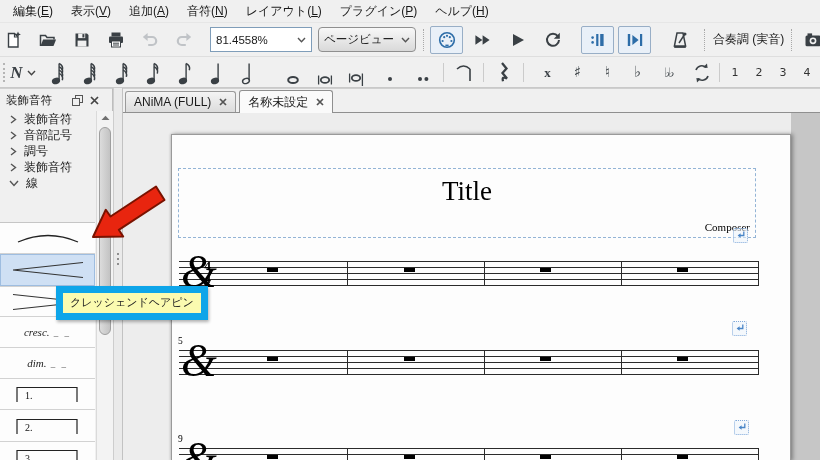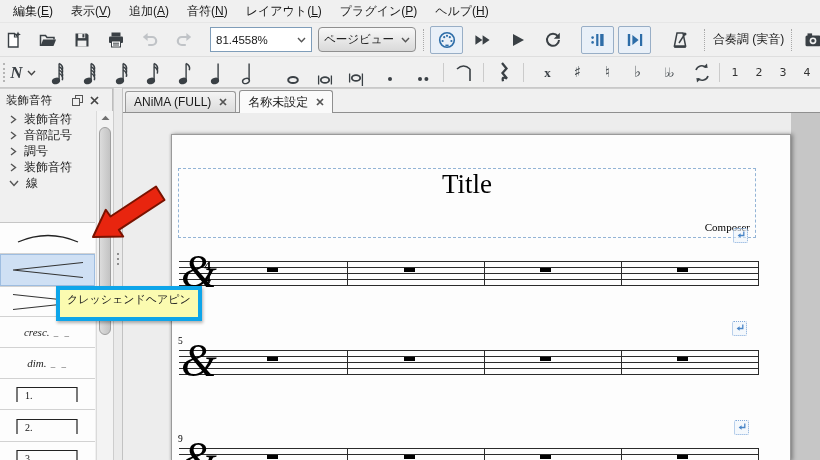--- a/index.html
+++ b/index.html
@@ -57,32 +57,32 @@
 
   
   .score-area{position:absolute;left:123px;top:88px;right:0;bottom:0;border-top:1px solid #cfcfcf;box-sizing:border-box}
   .tabbar{position:absolute;left:0;top:0;right:0;height:24px;display:flex;align-items:flex-end;padding-left:2px;gap:3px;border-bottom:1px solid #8f8f8f;box-sizing:border-box}
   .tab{display:flex;align-items:center;gap:8px;padding:0 8px;border:1px solid #9a9a9a;border-bottom:none;border-radius:3px 3px 0 0;height:20px;background:linear-gradient(#f4f4f4,#dcdcdc);white-space:nowrap}
   .tab.active{height:22px;background:#fafafa;border-color:#8f8f8f;margin-bottom:-1px;position:relative;z-index:2}
   .canvas{position:absolute;left:0;top:24px;right:0;bottom:0;background:#ededed}
   .canvas-right{position:absolute;left:668px;top:24px;bottom:0;right:0;background:#c6c6c6}
   .page{position:absolute;left:48px;top:45px;width:620px;height:327px;background:#fdfdfd;border:1px solid #9a9a9a;border-bottom:none;box-sizing:border-box;overflow:hidden;box-shadow:2px 0 4px rgba(0,0,0,.35), -1px 0 2px rgba(0,0,0,.12);z-index:1}
   .title-frame{position:absolute;left:6px;top:33px;width:578px;height:70px;border:1px dashed #93b4d6;box-sizing:border-box}
-  .score-title{text-align:center;font-family:"Liberation Serif","DejaVu Serif",serif;font-size:27px;color:#000}
+  .score-title{text-align:center;font-family:"Liberation Serif","DejaVu Serif",serif;font-size:27px;margin-top:7px;color:#000}
   .score-composer{position:absolute;right:5px;bottom:4px;font-family:"Liberation Serif",serif;font-size:11px;color:#000}
   .staff-line{position:absolute;height:1px;background:#2b2b2b;left:7px;width:580px}
   .barline{position:absolute;width:1px;background:#2b2b2b}
   .clef{position:absolute;font-family:"Liberation Serif",serif;font-style:italic;font-size:46px;line-height:1;color:#000;left:9px}
   .timesig{position:absolute;left:29px;width:13px;text-align:center;font-family:"Liberation Serif",serif;font-weight:bold;font-size:13.5px;line-height:12.5px;color:#000}
   .wrest{position:absolute;width:11px;height:4.5px;background:#000}
   .mnum{position:absolute;left:6px;font-family:"Liberation Serif",serif;font-size:9.5px;color:#000}
   .break-ico{position:absolute;width:15px;height:15px;border:1px dotted #7fa8d9;border-radius:2px;display:flex;align-items:center;justify-content:center;background:rgba(236,244,252,.55);box-sizing:border-box}
 
   
-  .tooltip{position:absolute;left:56px;top:286px;background:#fbfbb0;border:4px solid #0ea5e9;padding:2px 7px 10px 7px;font-size:11px;color:#222;white-space:nowrap;box-shadow:1px 2px 3px rgba(0,0,0,.3);z-index:60}
+  .tooltip{position:absolute;left:56px;top:286px;background:#fbfbb0;border:7px solid #0ea5e9;padding:2px 7px 3px 7px;font-size:11px;color:#222;white-space:nowrap;box-shadow:1px 2px 3px rgba(0,0,0,.3);z-index:60}
   .red-arrow{position:absolute;left:84px;top:181px;z-index:70}
   .dim-ico{opacity:.55}
 </style>
 </head>
 <body>
 
 <div class="menubar" id="menubar">
     <span class="menu-item">編集(<u>E</u>)</span>
     <span class="menu-item">表示(<u>V</u>)</span>
     <span class="menu-item">追加(<u>A</u>)</span>

